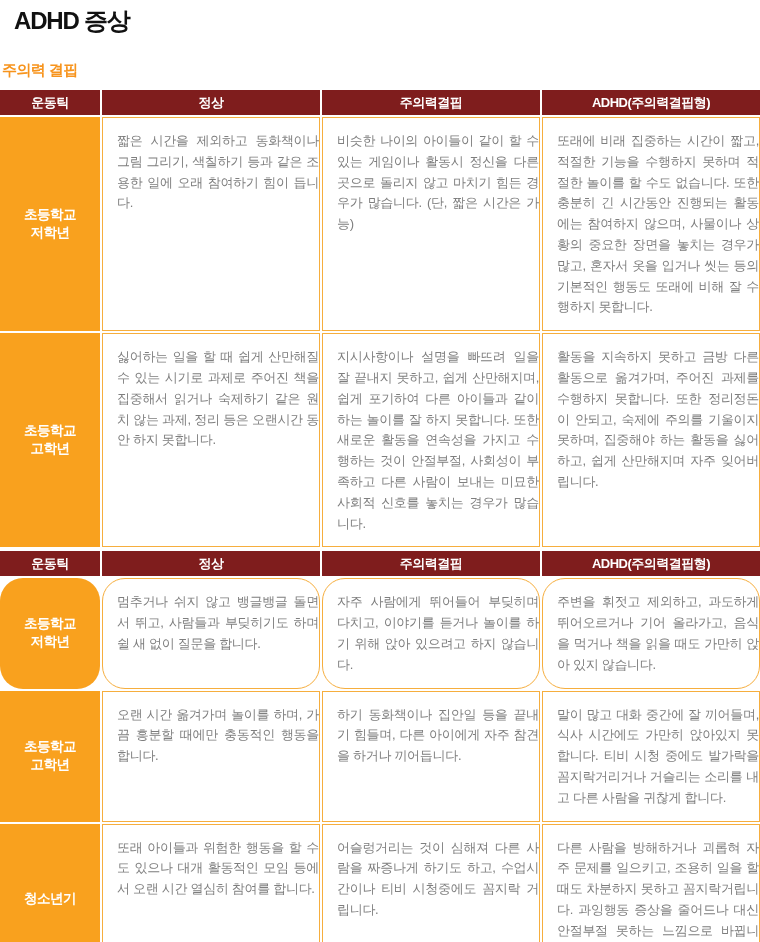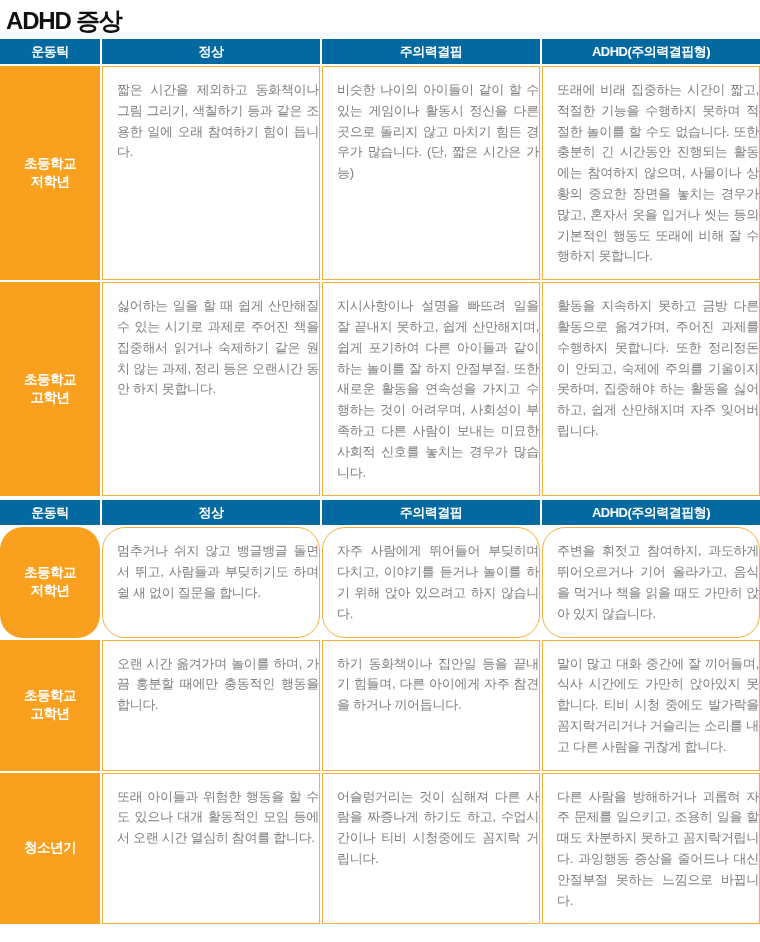--- a/index.html
+++ b/index.html
@@ -5,21 +5,21 @@
   * { box-sizing: border-box; }
   html, body { margin: 0; padding: 0; }
   body {
     width: 760px; height: 942px;
     background: #ffffff;
     font-family: "Liberation Sans", "DejaVu Sans", sans-serif;
     overflow: hidden;
   }
   .page { padding-top: 5px; }
   .page-title {
-    margin: 0 0 0 6px;
+    margin: 0 0 0 14px;
     font-size: 24px;
     font-weight: bold;
     color: #111111;
     letter-spacing: -1.2px;
   }
   .section-label {
     margin: 24px 0 8px 2px;
     font-size: 15px;
     font-weight: bold;
     color: #f7941d;
@@ -29,21 +29,21 @@
   table.symptom-table {
     border-collapse: separate;
     border-spacing: 2px;
     table-layout: fixed;
     width: 764px;
     margin-left: -2px;
   }
   col.c-label { width: 100px; }
   col.c-body  { width: 218px; }
   th.col-header {
-    background: #0369a1;
+    background: #7f1d1d;
     color: #ffffff;
     font-size: 13px;
     font-weight: bold;
     text-align: center;
     height: 25px;
     letter-spacing: -0.5px;
     padding: 0 2px;
   }
   td.row-label {
     background: #f9a11e;
@@ -73,20 +73,21 @@
   .t2 .r2 td { height: 121px; }
   .t2 .r3 td { height: 126px; }
 </style>
 </head>
 <body>
 
 <div class="page">
 
   <h1 class="page-title">ADHD 증상</h1>
 
+  <div class="section-label">주의력 결핍</div>
 
   <table class="symptom-table t1">
     <colgroup>
       <col class="c-label">
         <col class="c-body">
         <col class="c-body">
         <col class="c-body">
     </colgroup>
     <tbody>
         <tr>
@@ -97,21 +98,21 @@
     </tr>
     <tr class="r1">
       <td class="row-label">초등학교 저학년</td>
       <td class="cell">짧은 시간을 제외하고 동화책이나 그림 그리기, 색칠하기 등과 같은 조용한 일에 오래 참여하기 힘이 듭니다.</td>
       <td class="cell">비슷한 나이의 아이들이 같이 할 수 있는 게임이나 활동시 정신을 다른곳으로 돌리지 않고 마치기 힘든 경우가 많습니다. (단, 짧은 시간은 가능)</td>
       <td class="cell">또래에 비래 집중하는 시간이 짧고, 적절한 기능을 수행하지 못하며 적절한 놀이를 할 수도 없습니다. 또한 충분히 긴 시간동안 진행되는 활동에는 참여하지 않으며, 사물이나 상황의 중요한 장면을 놓치는 경우가 많고, 혼자서 옷을 입거나 씻는 등의 기본적인 행동도 또래에 비해 잘 수행하지 못합니다.</td>
     </tr>
     <tr class="r2">
       <td class="row-label">초등학교 고학년</td>
       <td class="cell">싫어하는 일을 할 때 쉽게 산만해질 수 있는 시기로 과제로 주어진 책을 집중해서 읽거나 숙제하기 같은 원치 않는 과제, 정리 등은 오랜시간 동안 하지 못합니다.</td>
-      <td class="cell">지시사항이나 설명을 빠뜨려 일을 잘 끝내지 못하고, 쉽게 산만해지며, 쉽게 포기하여 다른 아이들과 같이 하는 놀이를 잘 하지 안절부절. 또한 새로운 활동을 연속성을 가지고 수행하는 것이 어려우며, 사회성이 부족하고 다른 사람이 보내는 미묘한 사회적 신호를 놓치는 경우가 많습니다.</td>
+      <td class="cell">지시사항이나 설명을 빠뜨려 일을 잘 끝내지 못하고, 쉽게 산만해지며, 쉽게 포기하여 다른 아이들과 같이 하는 놀이를 잘 하지 못합니다. 또한 새로운 활동을 연속성을 가지고 수행하는 것이 안절부절, 사회성이 부족하고 다른 사람이 보내는 미묘한 사회적 신호를 놓치는 경우가 많습니다.</td>
       <td class="cell">활동을 지속하지 못하고 금방 다른 활동으로 옮겨가며, 주어진 과제를 수행하지 못합니다. 또한 정리정돈이 안되고, 숙제에 주의를 기울이지 못하며, 집중해야 하는 활동을 싫어하고, 쉽게 산만해지며 자주 잊어버립니다.</td>
     </tr>
   </tbody>
     </table>
 
 
   <table class="symptom-table t2">
     <colgroup>
       <col class="c-label">
         <col class="c-body">
@@ -122,21 +123,21 @@
         <tr>
       <th class="col-header">운동틱</th>
       <th class="col-header">정상</th>
       <th class="col-header">주의력결핍</th>
       <th class="col-header">ADHD(주의력결핍형)</th>
     </tr>
     <tr class="r1">
       <td class="row-label">초등학교 저학년</td>
       <td class="cell">멈추거나 쉬지 않고 뱅글뱅글 돌면서 뛰고, 사람들과 부딪히기도 하며 쉴 새 없이 질문을 합니다.</td>
       <td class="cell">자주 사람에게 뛰어들어 부딪히며 다치고, 이야기를 듣거나 놀이를 하기 위해 앉아 있으려고 하지 않습니다.</td>
-      <td class="cell">주변을 휘젓고 참여하지, 과도하게 뛰어오르거나 기어 올라가고, 음식을 먹거나 책을 읽을 때도 가만히 앉아 있지 않습니다.</td>
+      <td class="cell">주변을 휘젓고 제외하고, 과도하게 뛰어오르거나 기어 올라가고, 음식을 먹거나 책을 읽을 때도 가만히 앉아 있지 않습니다.</td>
     </tr>
     <tr class="r2">
       <td class="row-label">초등학교 고학년</td>
       <td class="cell">오랜 시간 옮겨가며 놀이를 하며, 가끔 흥분할 때에만 충동적인 행동을 합니다.</td>
       <td class="cell">하기 동화책이나 집안일 등을 끝내기 힘들며, 다른 아이에게 자주 참견을 하거나 끼어듭니다.</td>
       <td class="cell">말이 많고 대화 중간에 잘 끼어들며, 식사 시간에도 가만히 앉아있지 못합니다. 티비 시청 중에도 발가락을 꼼지락거리거나 거슬리는 소리를 내고 다른 사람을 귀찮게 합니다.</td>
     </tr>
     <tr class="r3">
       <td class="row-label">청소년기</td>
       <td class="cell">또래 아이들과 위험한 행동을 할 수도 있으나 대개 활동적인 모임 등에서 오랜 시간 열심히 참여를 합니다.</td>

